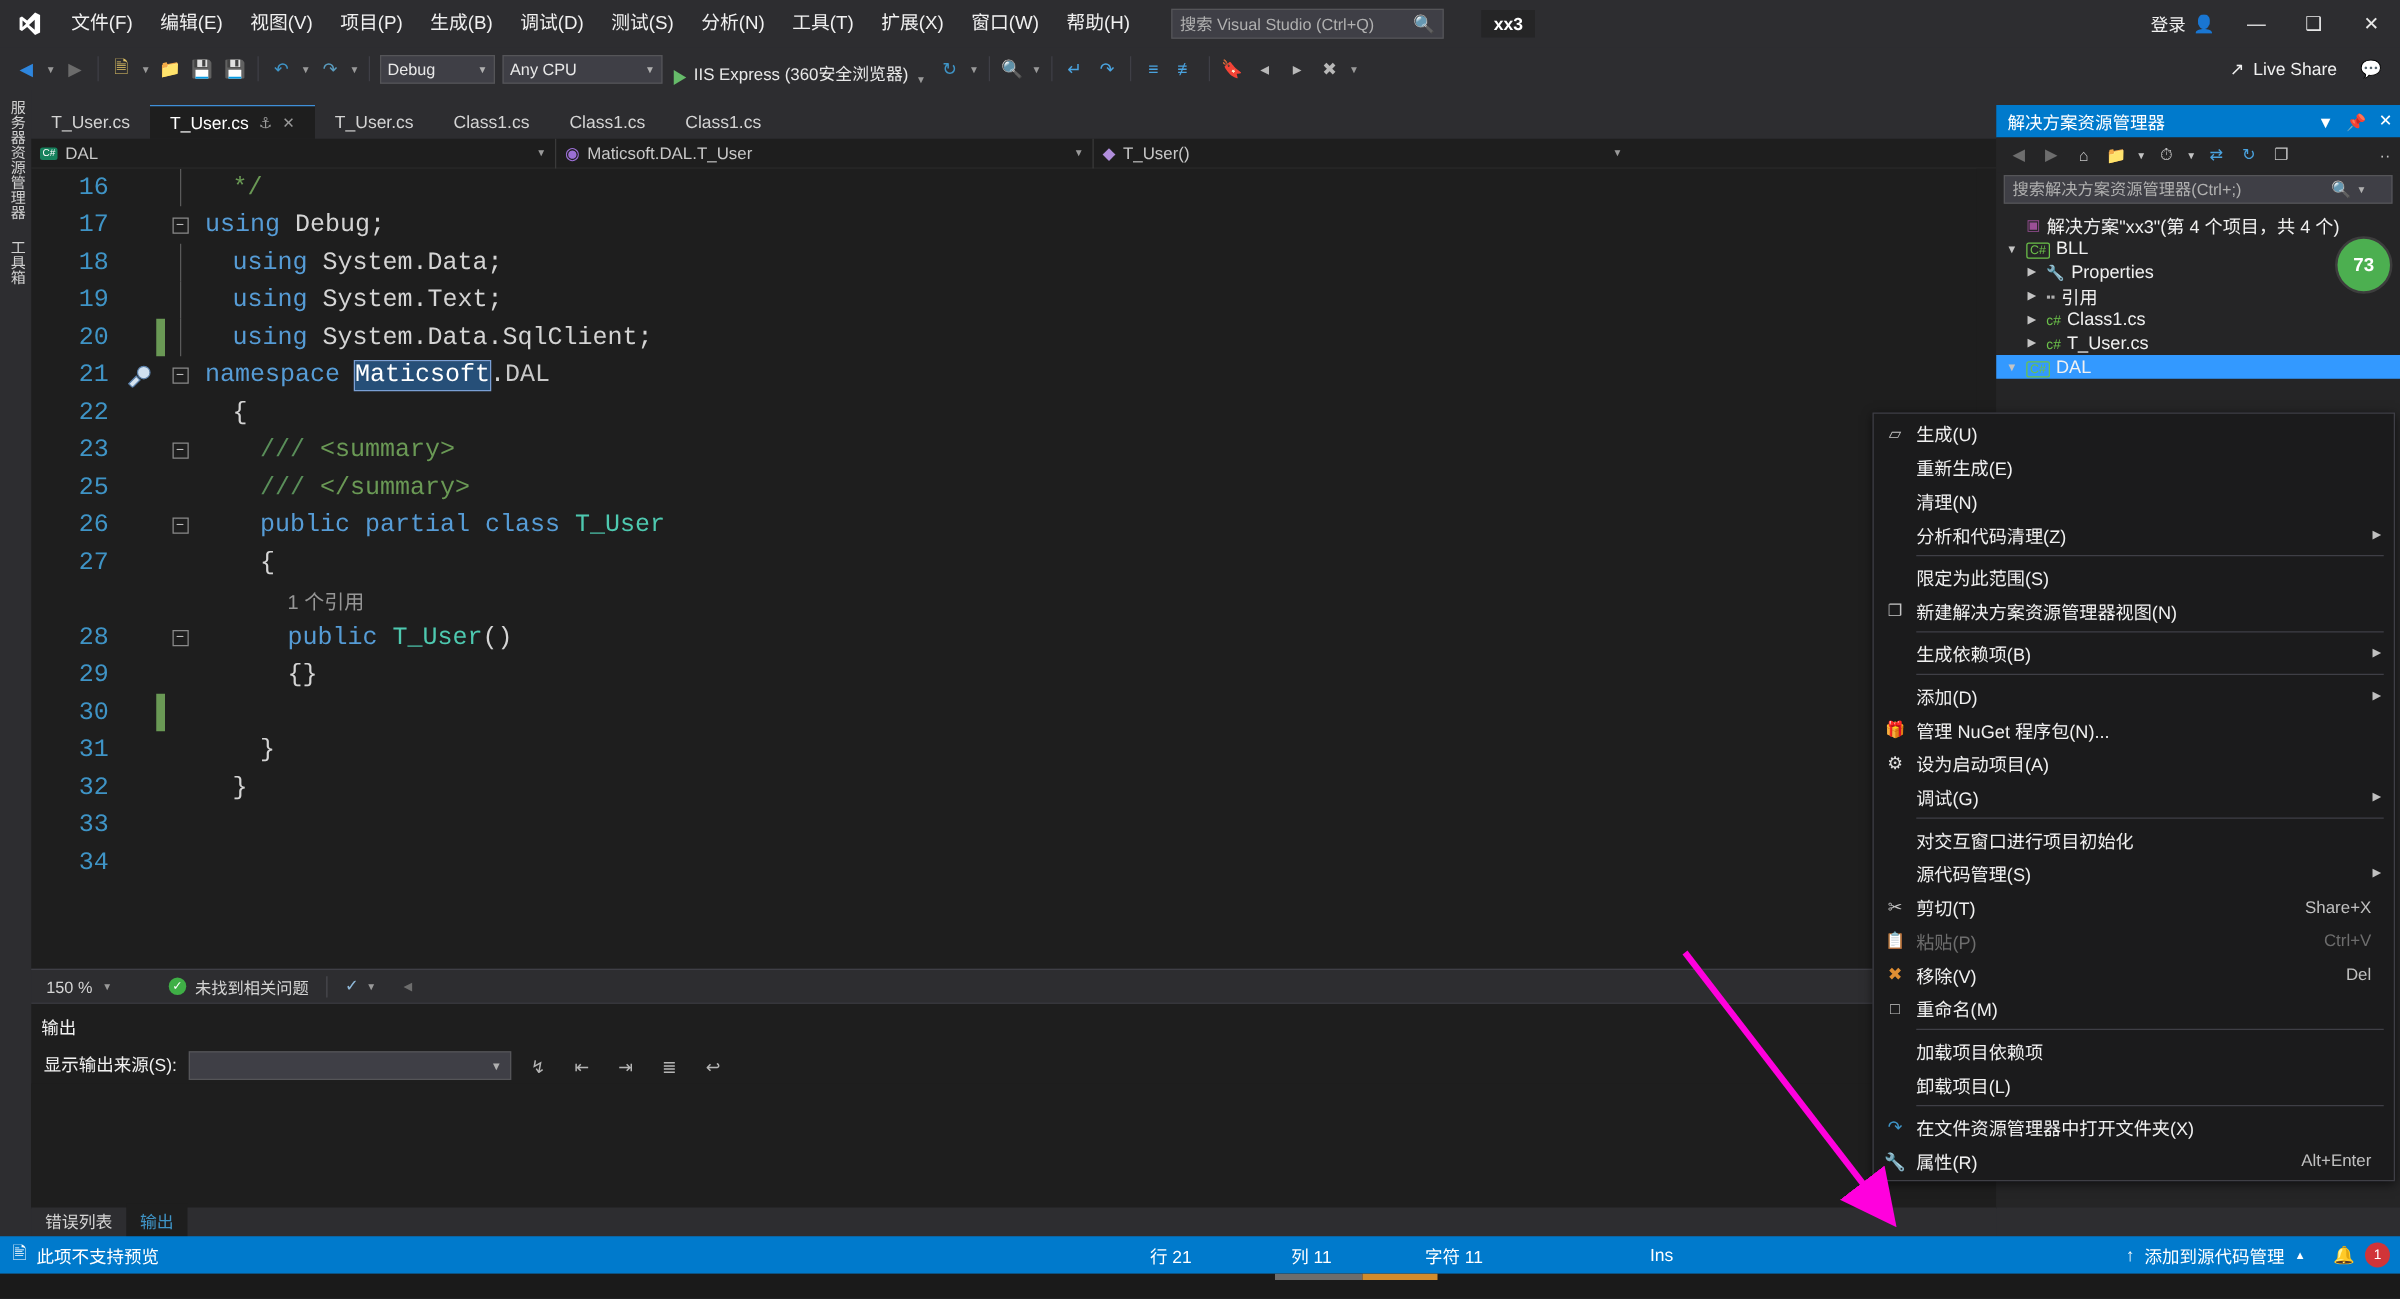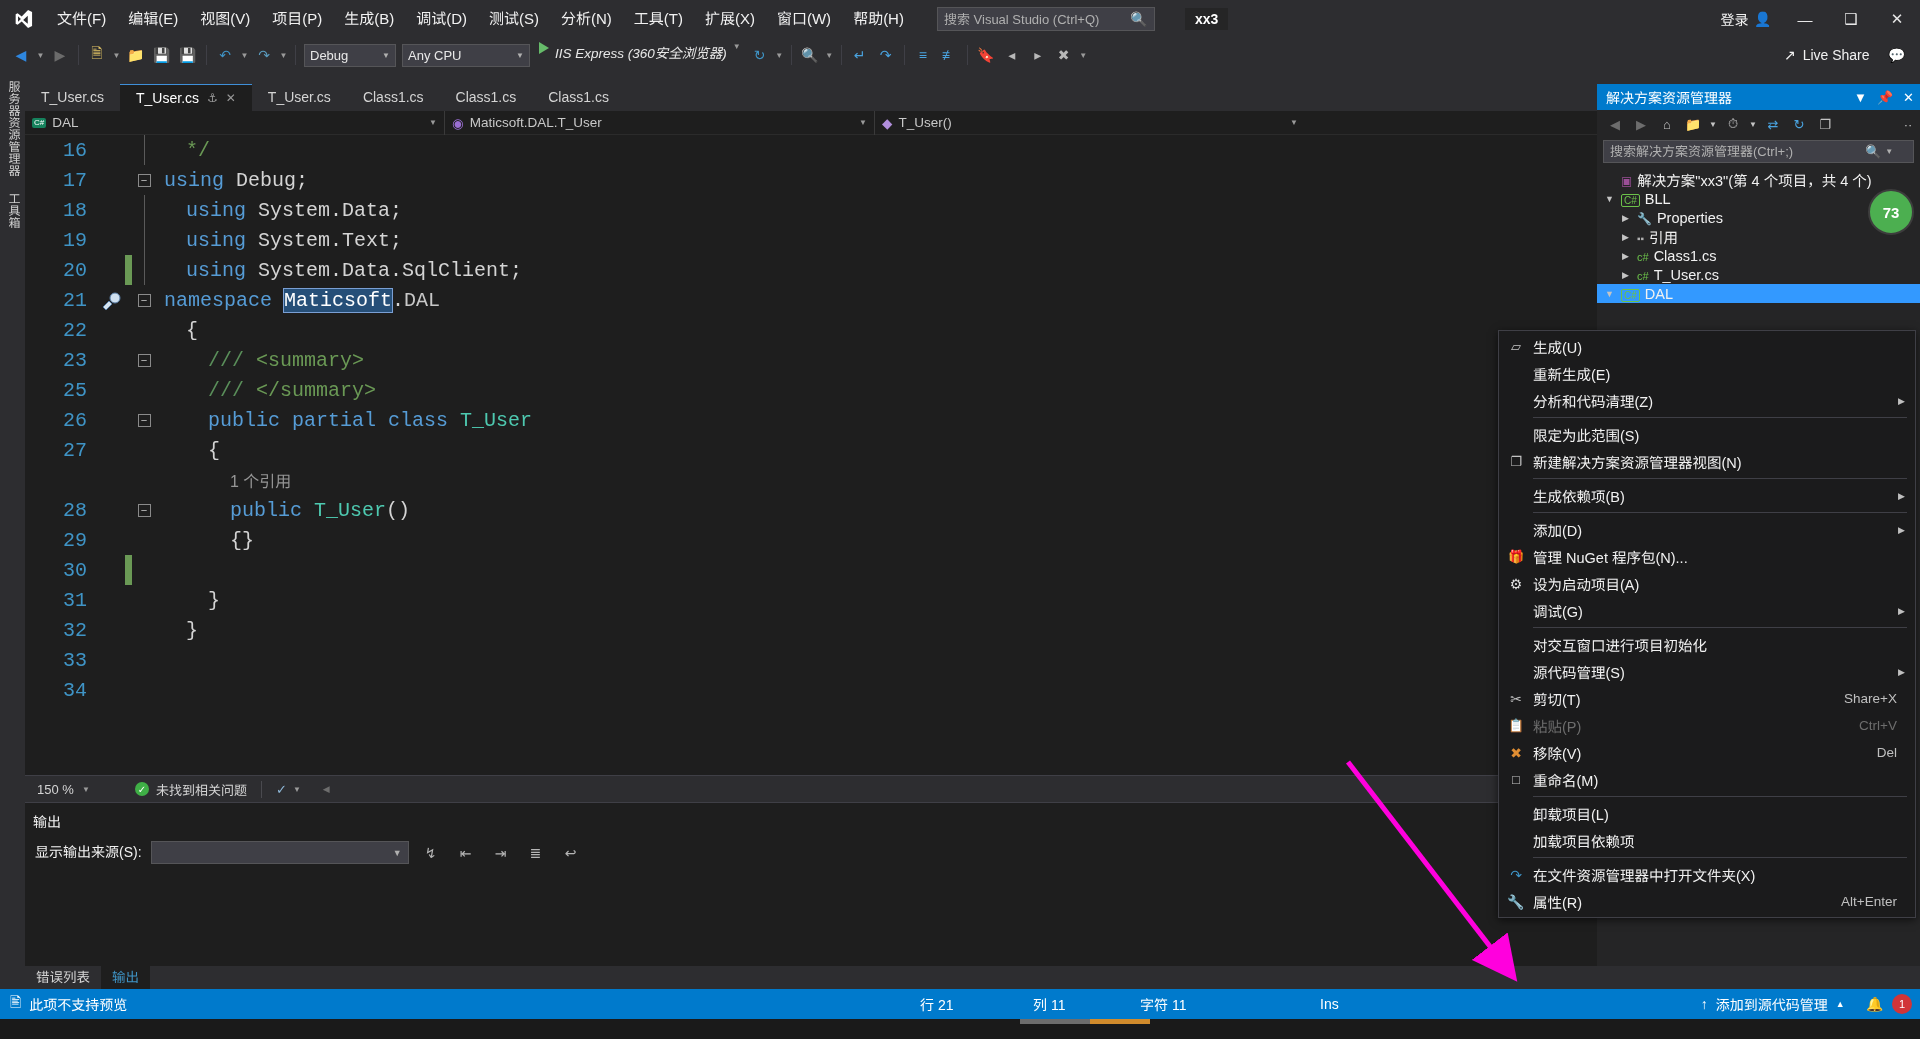--- a/index.html
+++ b/index.html
@@ -59,21 +59,21 @@
   }
   .tb-caret { width: 13px; height: 26px; display:flex; align-items:center; justify-content:center; color:#9a9a9a; font-size: 8px;}
   .tb-sep { width: 1px; height: 20px; background: #3f3f46; margin: 0 5px; }
   .tb-combo {
     height: 23px; background: #3f3f46; border: 1px solid #555558; color: #e8e8e8;
     font-size: 13px; display: flex; align-items: center; padding: 0 5px; margin: 0 3px;
     justify-content: space-between;
   }
   .tb-combo .cv { white-space: nowrap; }
   .tb-combo .cc { color: #b0b0b0; font-size: 8px; margin-left: 8px; }
-  .run-btn { display: flex; align-items: flex-start; gap: 6px; padding: 0 6px; height: 26px; font-size: 13.5px; color:#e8e8e8;font-style:italic;}
+  .run-btn { display: flex; align-items: flex-end; gap: 6px; padding: 0 6px; height: 26px; font-size: 13.5px; color:#e8e8e8;}
   .tri { width:0;height:0;border-left:10px solid #66bb6a;border-top:6px solid transparent;border-bottom:6px solid transparent;}
   .live-share { margin-left:auto; display:flex; align-items:center; gap:7px; font-size:14px; padding-right: 14px;}
 
   
   .vtabs {
     position: absolute; left: 0; top: 72px; width: 25px; height: 700px;
     background: #2d2d30;
   }
   .vtab {
     writing-mode: vertical-rl; font-size: 12px; color: #d0d0d0;
@@ -679,20 +679,24 @@
           <span style="color:#c4c4c4;font-size:13px;">▱</span>
         </span>
         <span class="clabel">生成(U)</span>
       </div>
       <div class="ctxrow">
         <span class="ci"></span>
         <span class="clabel">重新生成(E)</span>
       </div>
       <div class="ctxrow">
         <span class="ci"></span>
+        <span class="clabel">清理(N)</span>
+      </div>
+      <div class="ctxrow">
+        <span class="ci"></span>
         <span class="clabel">分析和代码清理(Z)</span>
         <span class="csub">▶</span>
       </div>
       <div class="ctxsep"></div>
       <div class="ctxrow">
         <span class="ci"></span>
         <span class="clabel">限定为此范围(S)</span>
       </div>
       <div class="ctxrow">
         <span class="ci">
@@ -762,25 +766,25 @@
       </div>
       <div class="ctxrow">
         <span class="ci">
           <span style="color:#c4c4c4;font-size:13px;">□</span>
         </span>
         <span class="clabel">重命名(M)</span>
       </div>
       <div class="ctxsep"></div>
       <div class="ctxrow">
         <span class="ci"></span>
+        <span class="clabel">加载项目依赖项</span>
+      </div>
+      <div class="ctxrow">
+        <span class="ci"></span>
         <span class="clabel">卸载项目(L)</span>
-      </div>
-      <div class="ctxrow">
-        <span class="ci"></span>
-        <span class="clabel">加载项目依赖项</span>
       </div>
       <div class="ctxsep"></div>
       <div class="ctxrow">
         <span class="ci">
           <span style="color:#3f94c6;font-size:14px;">↷</span>
         </span>
         <span class="clabel">在文件资源管理器中打开文件夹(X)</span>
       </div>
       <div class="ctxrow">
         <span class="ci">

